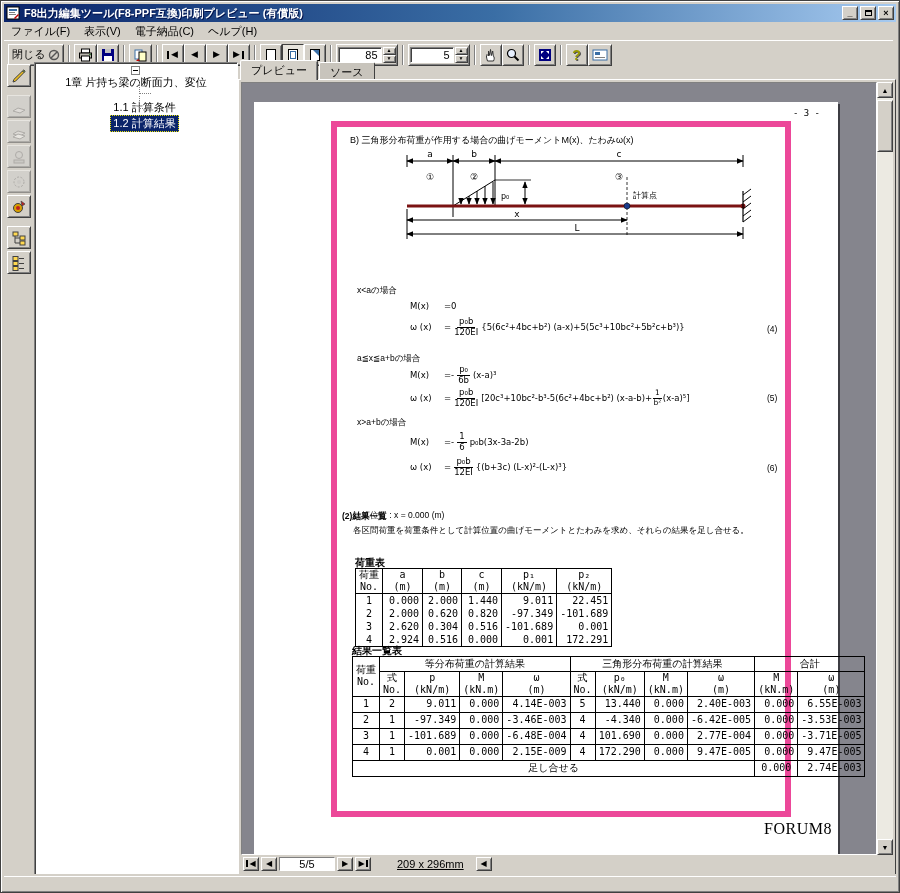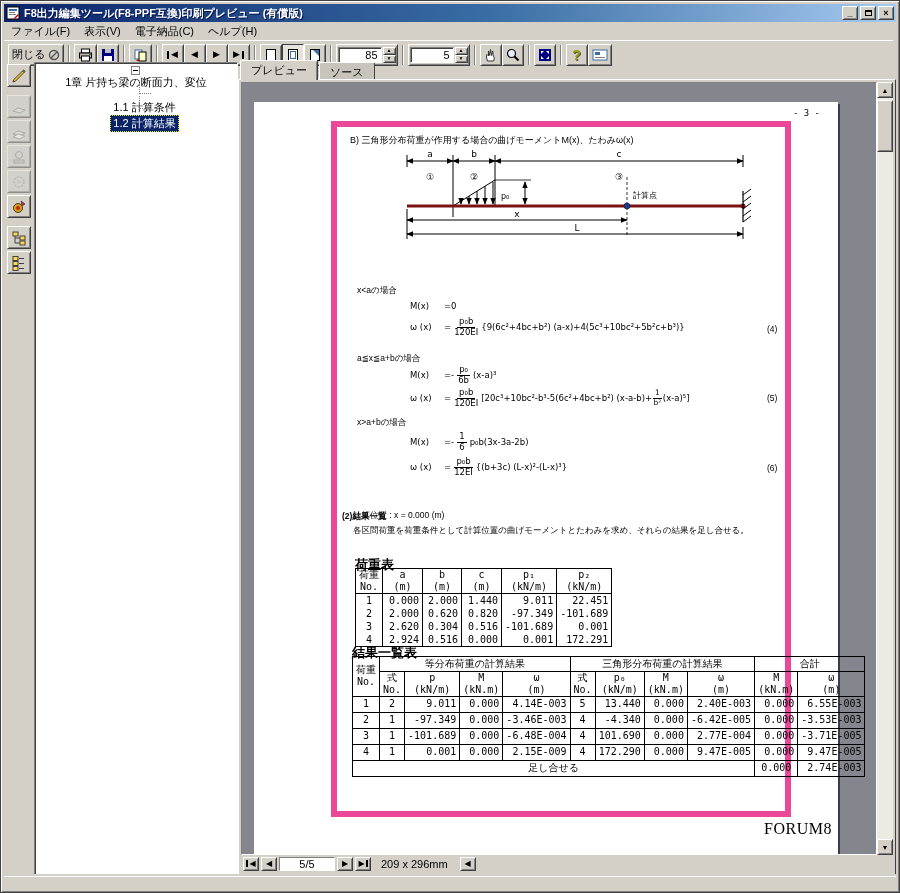--- a/index.html
+++ b/index.html
@@ -81,41 +81,41 @@
   
   #vscroll{position:absolute;top:2px;right:2px;width:16px;bottom:19px;background:#eceae2;}
   .sc-btn{position:absolute;left:0;width:16px;height:16px;font-size:7px;display:flex;
           align-items:center;justify-content:center;color:#000;}
   #vthumb{position:absolute;left:0;top:18px;width:16px;height:52px;}
   #navrow{position:absolute;left:2px;bottom:2px;right:2px;height:17px;background:#d4d0c8;
           display:flex;align-items:center;gap:2px;padding-left:2px;font-size:11px;}
   .nav-btn{width:16px;height:14px;display:flex;align-items:center;justify-content:center;gap:1px;font-size:8px;}
   #pageind{width:56px;height:14px;background:#fff;border:1px solid;border-color:#808080 #fff #fff #808080;
            text-align:center;font-size:11px;font-family:"Liberation Sans",sans-serif;padding:0;}
-  .papersize{margin-left:8px;}
+  .papersize{margin-left:24px;text-decoration:underline;}
   #statusbar{position:absolute;left:3px;bottom:3px;right:3px;height:13px;border-top:1px solid #fff;
              box-shadow:0 -2px 0 #d4d0c8;}
   
   #page{position:absolute;left:12px;top:19px;width:584px;height:753px;background:#fff;
         box-shadow:2px 2px 0 #3c3c42;color:#000;}
   .pg-abs{position:absolute;}
   #contentbox{position:absolute;left:77px;top:19px;width:460px;height:696px;border:6px solid #ec4899;}
   #pageno{position:absolute;top:6px;right:18px;font-size:9px;font-family:"DejaVu Sans Mono",monospace;}
   #docheading{position:absolute;left:13px;top:7px;font-size:9px;white-space:nowrap;}
   .f-label{position:absolute;font-size:8.5px;white-space:nowrap;}
   .f-row{position:absolute;display:flex;align-items:center;font-size:8.5px;white-space:nowrap;
          font-family:"DejaVu Sans",sans-serif;}
   .f-lhs{display:inline-block;width:34px;}
   .frac{display:inline-flex;flex-direction:column;align-items:center;line-height:1.15;margin:0 3px;
         font-size:8.5px;}
   .fnum{border-bottom:1px solid #000;padding:0 2px;}
   .frac.small{font-size:7.5px;margin:0 1px;}
   .f-no{position:absolute;font-size:8.5px;}
   .sec-text{position:absolute;font-size:8.5px;white-space:nowrap;}
-  .tbl-title{position:absolute;font-size:13px;font-weight:bold;}
+  .tbl-title{position:absolute;font-size:10px;font-weight:bold;}
   .doctable{position:absolute;border-collapse:collapse;font-family:"DejaVu Sans Mono",monospace;
             font-size:10px;table-layout:fixed;}
   .doctable th,.doctable td{border:1px solid #000;padding:0 3px;line-height:1.35;font-weight:normal;
             overflow:hidden;white-space:nowrap;}
   .doctable th div{line-height:1.2;text-align:center;}
   .load-table tbody td{border-top:0;border-bottom:0;text-align:right;line-height:1.3;}
   .load-table tbody td:first-child{text-align:center;}
   .load-table{border:1px solid #000;}
   .result-table td{text-align:right;height:16px;}
   .result-table td:nth-child(1),.result-table td:nth-child(2),.result-table td:nth-child(6){text-align:center;}
@@ -403,21 +403,21 @@
               <span class="f-lhs">M(x)</span>
               <span>=0</span>
             </div>
             <div class="f-row" style="left:73px;top:190px">
               <span class="f-lhs">ω (x)</span>
               <span>=</span>
               <span class="frac">
                   <span class="fnum">p₀b</span>
                   <span>120EI</span>
                 </span>
-              <span>{9(6c²+4bc+b²) (a-x)+4(5c³+10bc²+5b²c+b³)}</span>
+              <span>{5(6c²+4bc+b²) (a-x)+5(5c³+10bc²+5b²c+b³)}</span>
             </div>
             <div class="f-no" style="left:430px;top:197px">(4)</div>
 
             <div class="f-label" style="left:20px;top:226px">a≦x≦a+bの場合</div>
             <div class="f-row" style="left:73px;top:238px">
               <span class="f-lhs">M(x)</span>
               <span>=-</span>
               <span class="frac">
                   <span class="fnum">p₀</span>
                   <span>6b</span>

